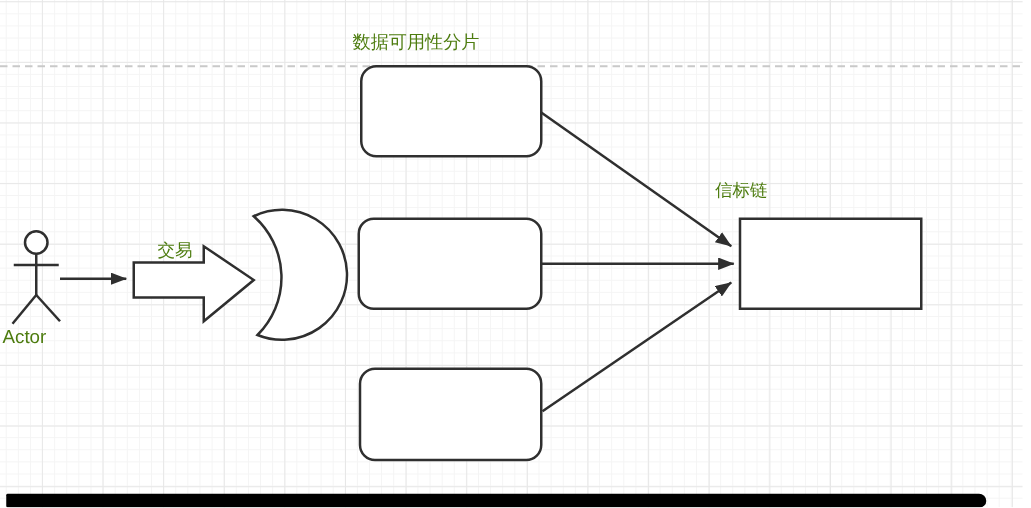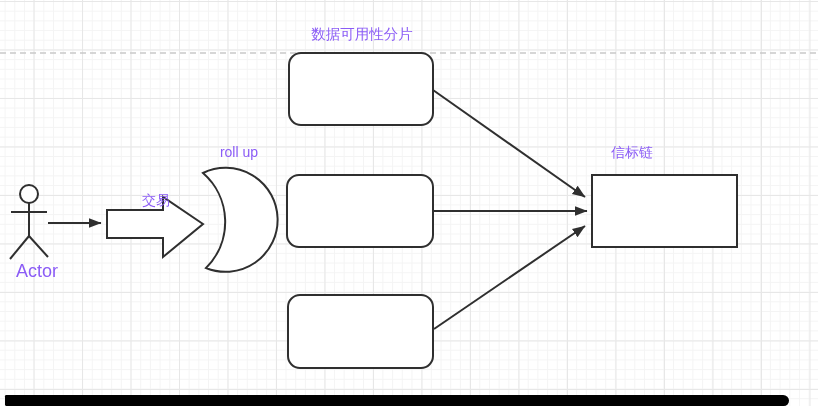--- a/index.html
+++ b/index.html
@@ -17,30 +17,29 @@
       linear-gradient(to right, #e7e7e7 1px, transparent 1px),
       linear-gradient(to bottom, #e7e7e7 1px, transparent 1px),
       linear-gradient(to right, #f4f4f4 1px, transparent 1px),
       linear-gradient(to bottom, #f4f4f4 1px, transparent 1px);
     background-size: 48.5px 48.5px, 48.5px 48.5px, 9.7px 9.7px, 9.7px 9.7px;
     background-position: 33.5px 1px, 33.5px 1px, 4.6px 1px, 4.6px 1px;
   }
   #shapes{position:absolute;left:0;top:0;}
   .lbl{
     position:absolute;
-    color:#8b5cf6;
+    color:#4d7c0f;
     font-size:14px;
     line-height:1.2;
-    text-align:center;
     white-space:nowrap;
   }
   #shard-label{left:282px;top:26px;width:160px;font-size:14.5px;}
   #rollup-label{left:199px;top:144px;width:80px;}
   #tx-label{left:126px;top:192px;width:60px;}
-  #actor-label{left:2px;top:261px;width:70px;font-size:18px;}
+  #actor-label{left:2px;top:261px;width:70px;font-size:15px;}
   #beacon-label{left:572px;top:144px;width:120px;}
   #bottom-bar{
     position:absolute;left:5px;top:395px;width:784px;height:11px;
     background:#000000;
     border-radius:2px 10px 9px 2px;
   }
 </style>
 </head>
 <body>
 
@@ -76,20 +75,19 @@
     <rect x="288" y="295" width="145" height="73" rx="12" ry="12" fill="#ffffff" stroke="#2f2f2f" stroke-width="2"></rect>
 
     <rect x="592" y="175" width="145" height="72" fill="#ffffff" stroke="#2f2f2f" stroke-width="2"></rect>
 
     <line x1="433" y1="90" x2="585" y2="197" stroke="#2f2f2f" stroke-width="2" marker-end="url(#arrow)"></line>
     <line x1="433" y1="211" x2="587" y2="211" stroke="#2f2f2f" stroke-width="2" marker-end="url(#arrow)"></line>
     <line x1="434" y1="329" x2="585" y2="226" stroke="#2f2f2f" stroke-width="2" marker-end="url(#arrow)"></line>
   </svg>
 
   <div class="lbl" id="shard-label">数据可用性分片</div>
-  <div class="lbl" id="rollup-label">roll up</div>
   <div class="lbl" id="tx-label">交易</div>
   <div class="lbl" id="actor-label">Actor</div>
   <div class="lbl" id="beacon-label">信标链</div>
 
   <div id="bottom-bar"></div>
 
 </div>
 
 </body></html>

